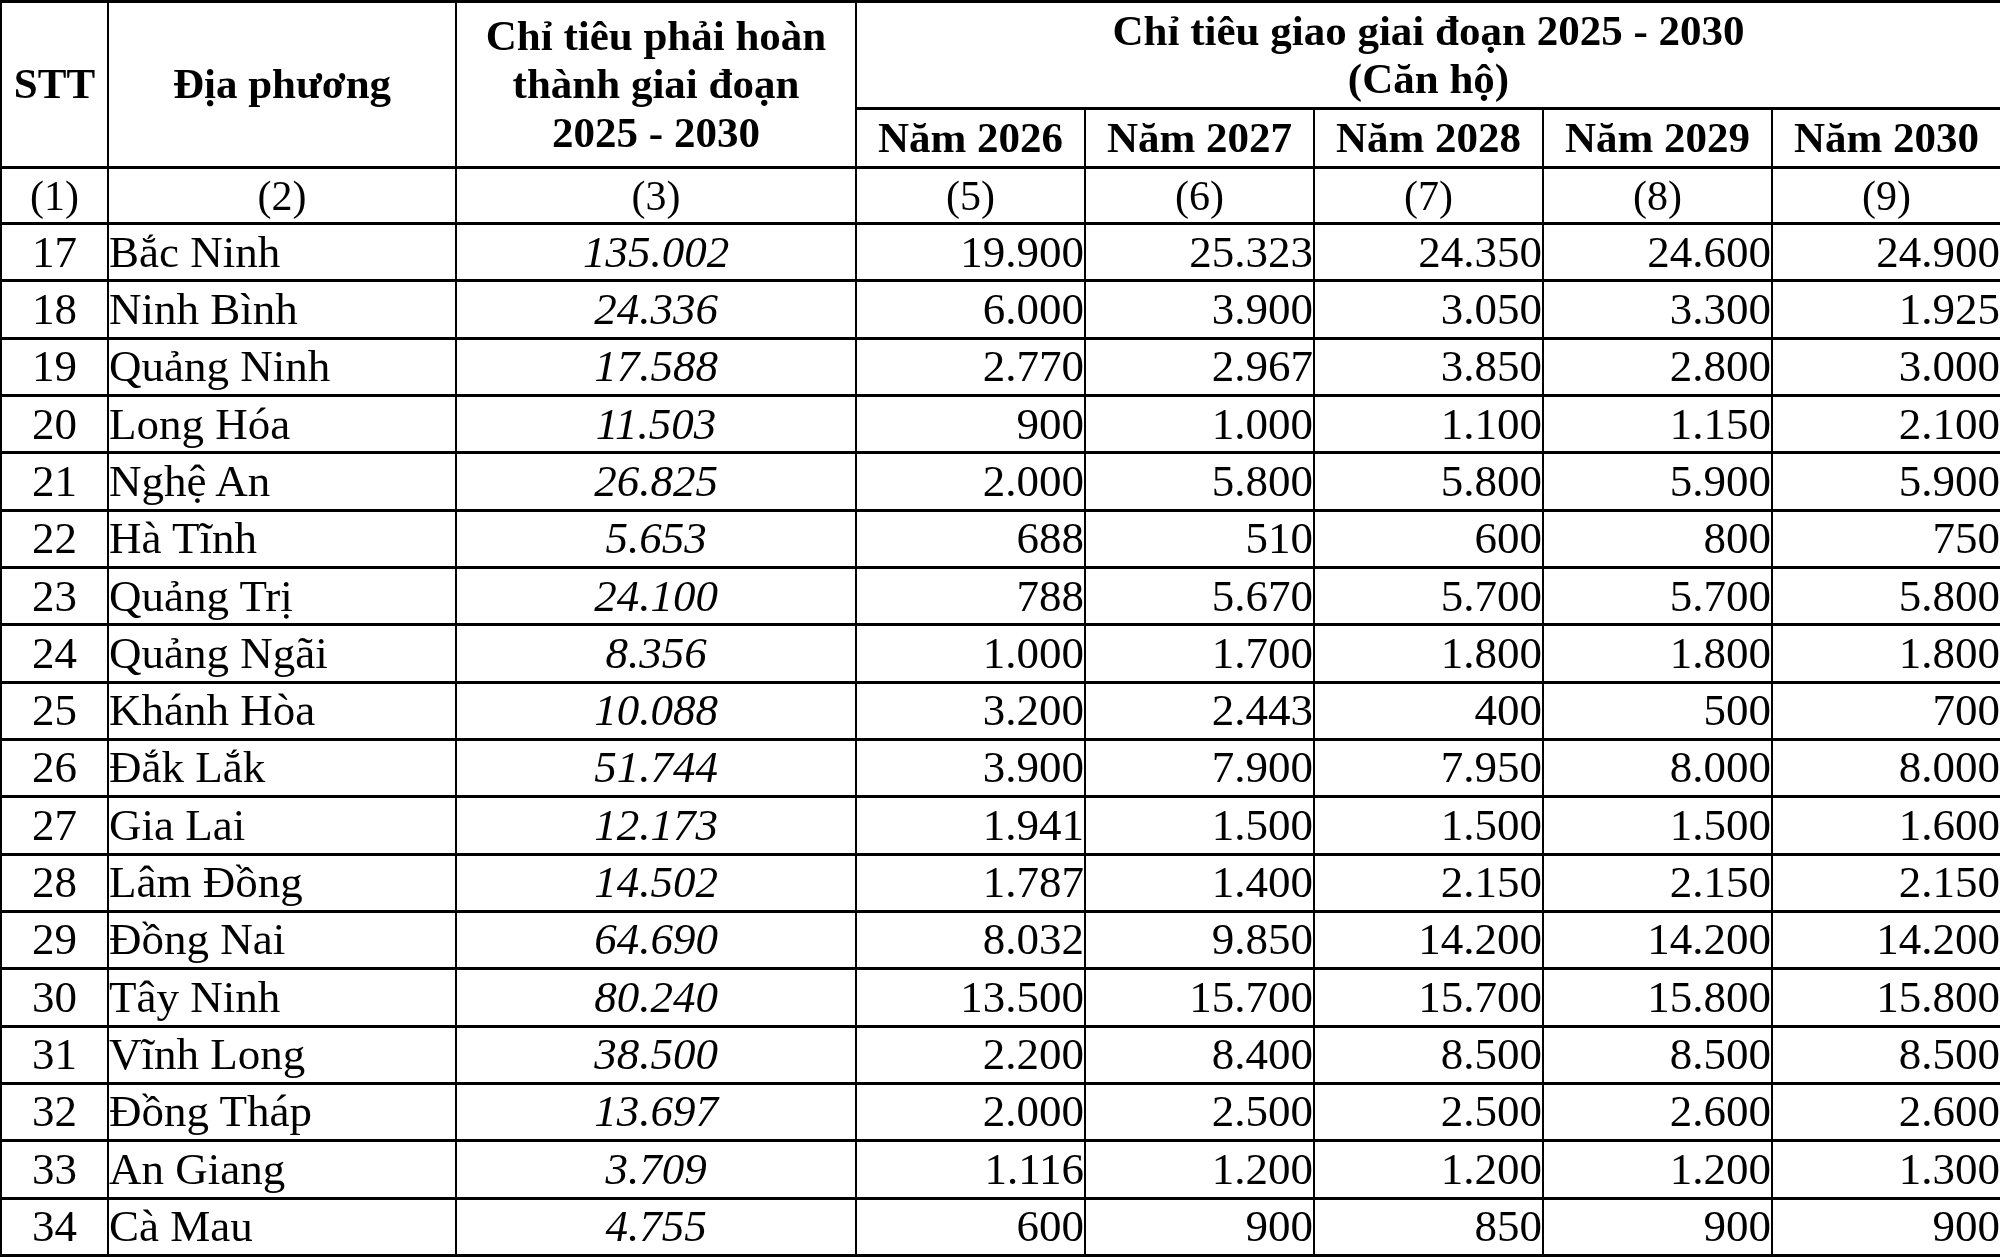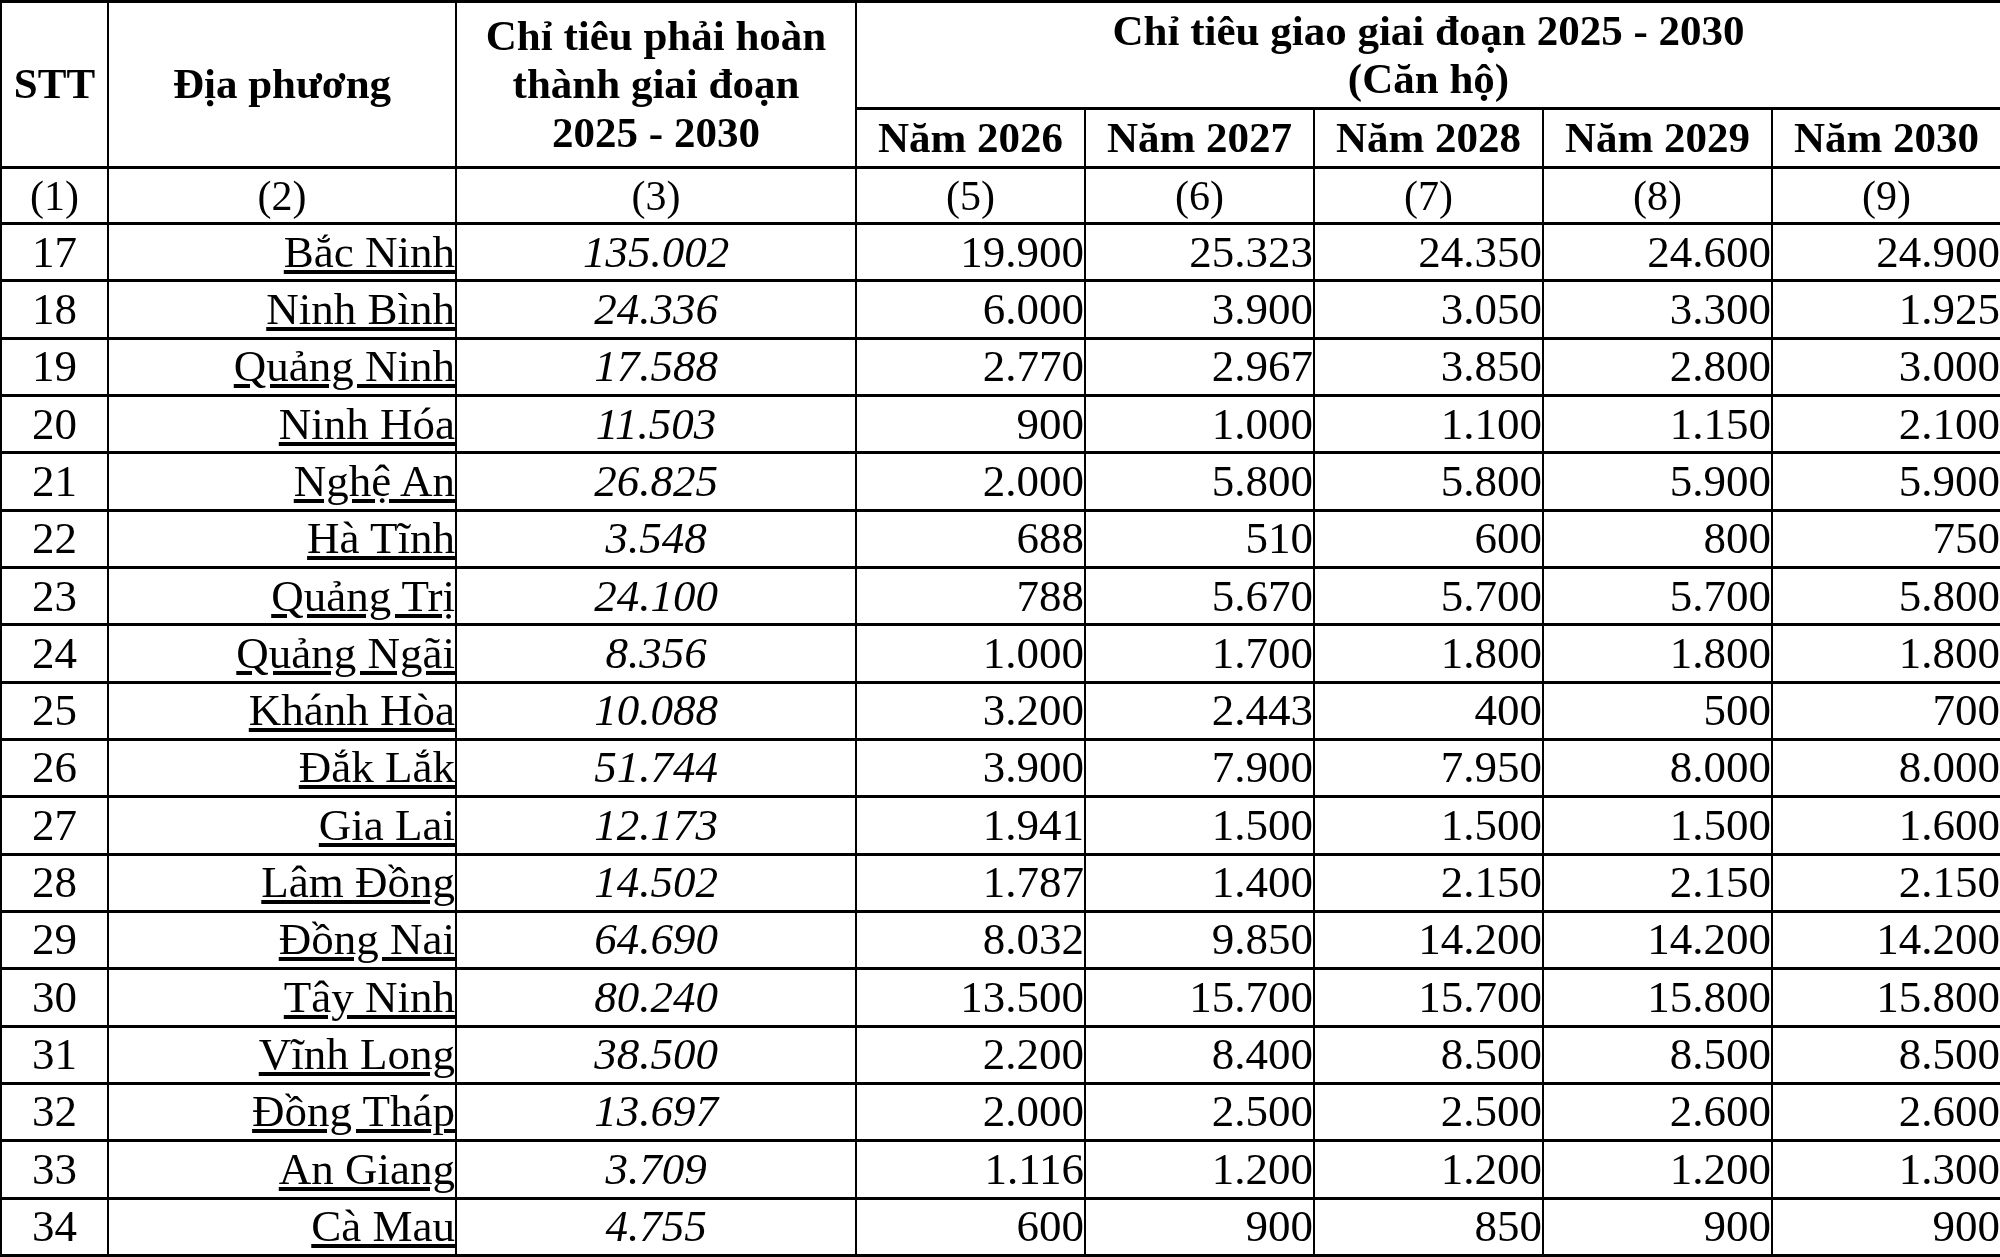--- a/index.html
+++ b/index.html
@@ -42,21 +42,21 @@
   tr.year-row  { height: 59px; }
   tr.index-row { height: 56px; }
   tr.index-row td {
     font-size: 42px;
     font-weight: normal;
     text-align: center;
   }
   tbody tr.data-row { height: 57px; }
   tbody td { font-size: 45px; line-height: 1.05; }
   .c-stt    { text-align: center; }
-  .c-name   { text-align: right; padding-left: 18px; text-decoration: underline; }
+  .c-name   { text-align: left; padding-left: 18px; }
   .c-target { text-align: center; font-style: italic; }
   .c-year   { text-align: right; padding-right: 16px; }
 </style>
 </head>
 <body>
 
 <div class="page">
   <table class="alloc">
     <colgroup>
       <col style="width:107px">
@@ -126,42 +126,42 @@
     <td class="c-name">Quảng Ninh</td>
     <td class="c-target">17.588</td>
     <td class="c-year">2.770</td>
     <td class="c-year">2.967</td>
     <td class="c-year">3.850</td>
     <td class="c-year">2.800</td>
     <td class="c-year">3.000</td>
   </tr>
         <tr class="data-row">
     <td class="c-stt">20</td>
-    <td class="c-name">Ninh Hóa</td>
+    <td class="c-name">Long Hóa</td>
     <td class="c-target">11.503</td>
     <td class="c-year">900</td>
     <td class="c-year">1.000</td>
     <td class="c-year">1.100</td>
     <td class="c-year">1.150</td>
     <td class="c-year">2.100</td>
   </tr>
         <tr class="data-row">
     <td class="c-stt">21</td>
     <td class="c-name">Nghệ An</td>
     <td class="c-target">26.825</td>
     <td class="c-year">2.000</td>
     <td class="c-year">5.800</td>
     <td class="c-year">5.800</td>
     <td class="c-year">5.900</td>
     <td class="c-year">5.900</td>
   </tr>
         <tr class="data-row">
     <td class="c-stt">22</td>
     <td class="c-name">Hà Tĩnh</td>
-    <td class="c-target">3.548</td>
+    <td class="c-target">5.653</td>
     <td class="c-year">688</td>
     <td class="c-year">510</td>
     <td class="c-year">600</td>
     <td class="c-year">800</td>
     <td class="c-year">750</td>
   </tr>
         <tr class="data-row">
     <td class="c-stt">23</td>
     <td class="c-name">Quảng Trị</td>
     <td class="c-target">24.100</td>

